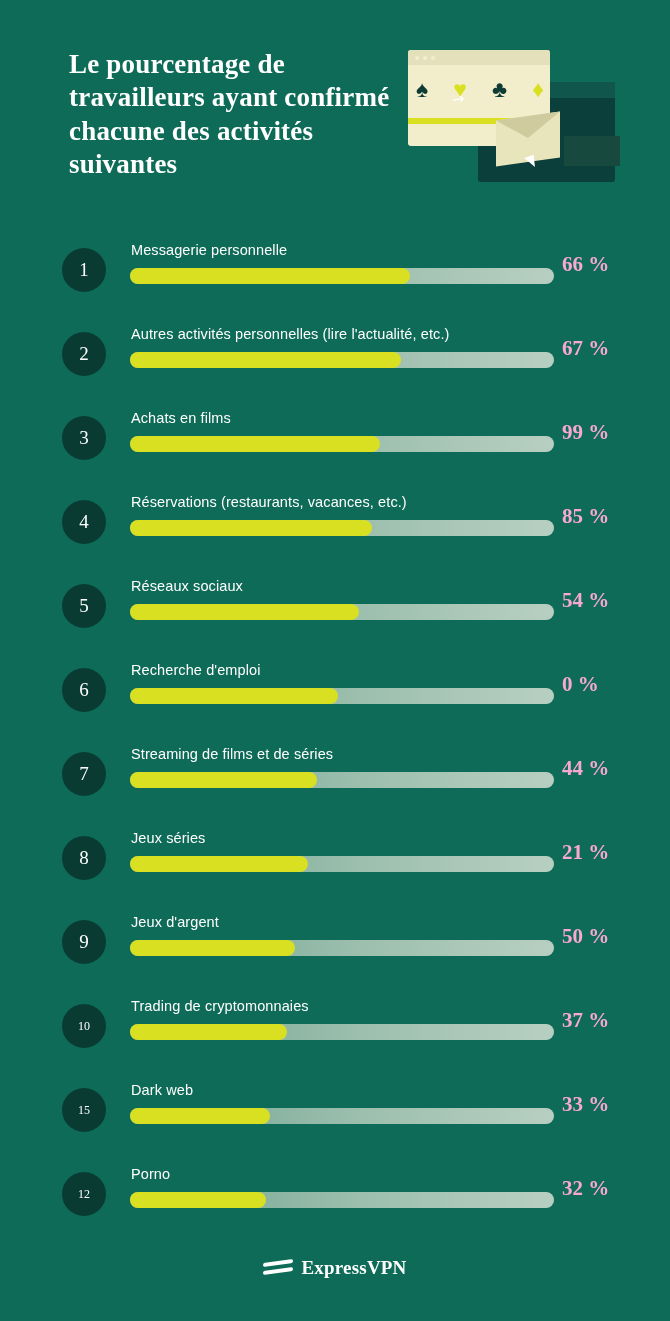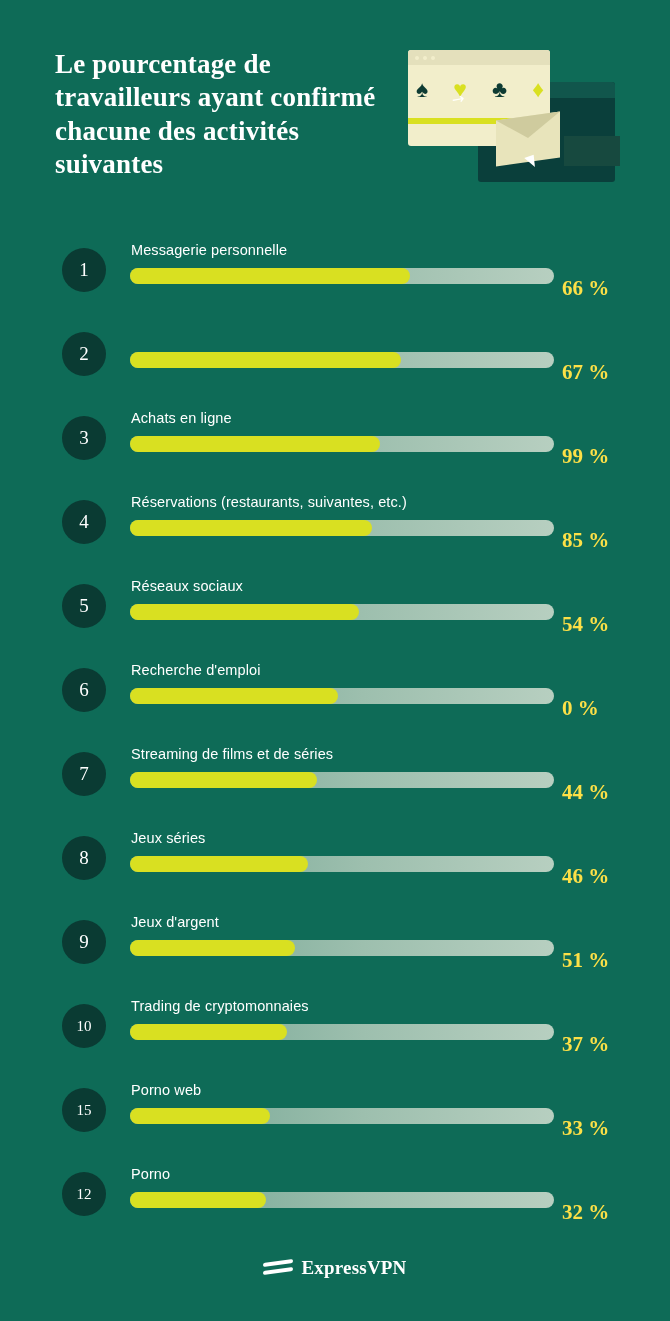--- a/index.html
+++ b/index.html
@@ -15,20 +15,21 @@
     width: 670px;
     height: 1321px;
     background: #0e6b57;
   }
 
   
   .header {
     position: relative;
     padding: 48px 52px 0 55px;
     height: 210px;
+    margin-left: 14px;
   }
   .title {
     width: 330px;
     font-family: "Liberation Serif", serif;
     font-weight: bold;
     font-size: 27px;
     line-height: 1.24;
     color: #ffffff;
     letter-spacing: 0.2px;
   }
@@ -157,21 +158,21 @@
     height: 44px;
     border-radius: 50%;
     background: #0a3b33;
     color: #ffffff;
     display: flex;
     align-items: center;
     justify-content: center;
     font-family: "Liberation Serif", serif;
     font-size: 19px;
   }
-  .rank.two-digit { font-size: 15px; }
+  .rank.two-digit { font-size: 12px; }
   .row-label {
     position: absolute;
     left: 131px;
     top: 14px;
     color: #ffffff;
     font-size: 14.5px;
     letter-spacing: 0.1px;
   }
   .bar-track {
     position: absolute;
@@ -185,22 +186,22 @@
   .bar-fill {
     position: absolute;
     left: 0; top: 0;
     height: 16px;
     border-radius: 8px;
     background: #d9e021;
   }
   .value {
     position: absolute;
     left: 562px;
-    top: 48px;
-    color: #fde047;
+    top: 24px;
+    color: #f9a8d4;
     font-family: "Liberation Serif", serif;
     font-weight: bold;
     font-size: 21px;
     white-space: nowrap;
   }
 
   
   .footer {
     position: absolute;
     left: 0;
@@ -275,38 +276,39 @@
       <div class="rank">1</div>
       <div class="row-label">Messagerie personnelle</div>
       <div class="bar-track">
         <div class="bar-fill" style="width: 66%;"></div>
       </div>
       <div class="value">66 %</div>
     </div>
 
     <div class="row">
       <div class="rank">2</div>
+      <div class="row-label">Autres activités personnelles (lire l'actualité, etc.)</div>
       <div class="bar-track">
         <div class="bar-fill" style="width: 64%;"></div>
       </div>
       <div class="value">67 %</div>
     </div>
 
     <div class="row">
       <div class="rank">3</div>
-      <div class="row-label">Achats en ligne</div>
+      <div class="row-label">Achats en films</div>
       <div class="bar-track">
         <div class="bar-fill" style="width: 59%;"></div>
       </div>
       <div class="value">99 %</div>
     </div>
 
     <div class="row">
       <div class="rank">4</div>
-      <div class="row-label">Réservations (restaurants, suivantes, etc.)</div>
+      <div class="row-label">Réservations (restaurants, vacances, etc.)</div>
       <div class="bar-track">
         <div class="bar-fill" style="width: 57%;"></div>
       </div>
       <div class="value">85 %</div>
     </div>
 
     <div class="row">
       <div class="rank">5</div>
       <div class="row-label">Réseaux sociaux</div>
       <div class="bar-track">
@@ -332,44 +334,44 @@
       </div>
       <div class="value">44 %</div>
     </div>
 
     <div class="row">
       <div class="rank">8</div>
       <div class="row-label">Jeux séries</div>
       <div class="bar-track">
         <div class="bar-fill" style="width: 42%;"></div>
       </div>
-      <div class="value">46 %</div>
+      <div class="value">21 %</div>
     </div>
 
     <div class="row">
       <div class="rank">9</div>
       <div class="row-label">Jeux d'argent</div>
       <div class="bar-track">
         <div class="bar-fill" style="width: 39%;"></div>
       </div>
-      <div class="value">51 %</div>
+      <div class="value">50 %</div>
     </div>
 
     <div class="row">
       <div class="rank two-digit">10</div>
       <div class="row-label">Trading de cryptomonnaies</div>
       <div class="bar-track">
         <div class="bar-fill" style="width: 37%;"></div>
       </div>
       <div class="value">37 %</div>
     </div>
 
     <div class="row">
       <div class="rank two-digit">15</div>
-      <div class="row-label">Porno web</div>
+      <div class="row-label">Dark web</div>
       <div class="bar-track">
         <div class="bar-fill" style="width: 33%;"></div>
       </div>
       <div class="value">33 %</div>
     </div>
 
     <div class="row">
       <div class="rank two-digit">12</div>
       <div class="row-label">Porno</div>
       <div class="bar-track">

